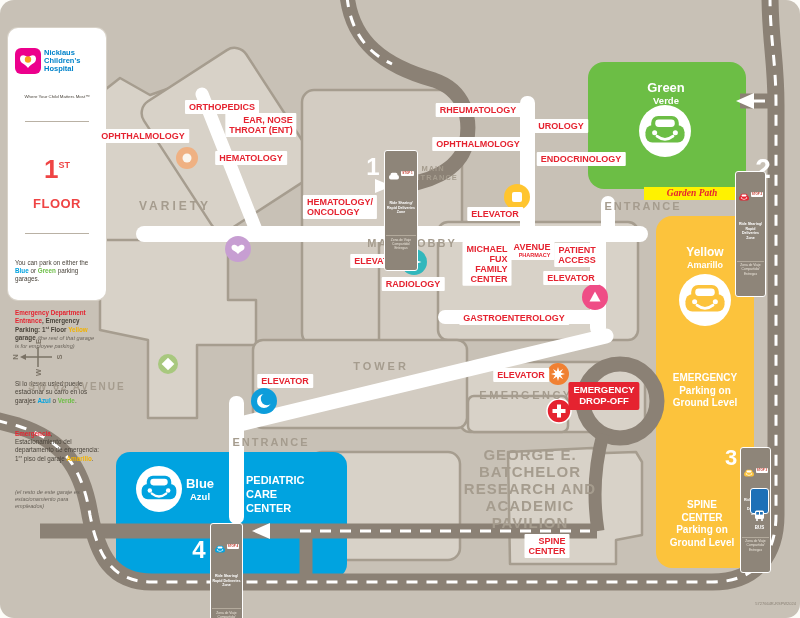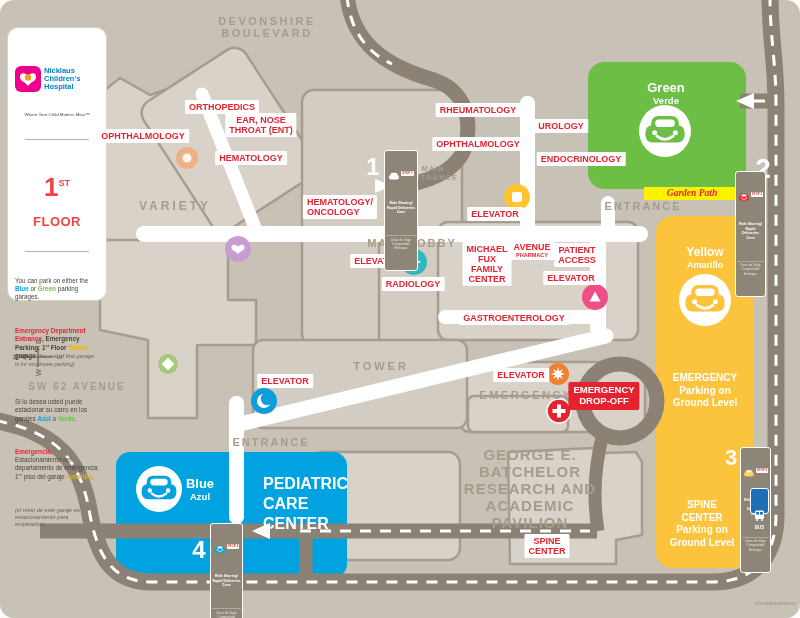--- a/index.html
+++ b/index.html
@@ -2,21 +2,21 @@
 <html><head>
 <meta charset="utf-8">
 <style>
   html,body{margin:0;padding:0;background:#fdfcf8;}
   .map{position:relative;width:800px;height:618px;background:#c8c1b6;border-radius:14px;
        overflow:hidden;font-family:"Liberation Sans",sans-serif;}
   .map svg.base{position:absolute;left:0;top:0;}
   .ov{position:absolute;white-space:pre-line;}
   .ctr{transform:translate(-50%,-50%);text-align:center;}
   .chip{background:#fff;color:#e52330;font-weight:bold;font-size:9px;line-height:1.12;
-        padding:2px 4px;border-radius:1px;}
+        padding:2px 4px;border-radius:1px;text-align:right;}
   .chip-red{background:#e52330;color:#fff;font-weight:bold;font-size:9.5px;line-height:1.15;
         padding:3px 5px;border-radius:2px;}
   .street{color:#a59c8e;font-weight:bold;}
   .wht{color:#fff;font-weight:bold;}
   .marker{color:#fff;font-weight:bold;line-height:1;}
   .gpath{color:#e52330;font-weight:bold;font-style:italic;font-family:"Liberation Serif",serif;}
   
   .rsign{background:#8e8579;border:1.5px solid #fff;border-radius:3px;box-sizing:border-box;
          text-align:center;padding:2px 1px;}
   .rsign .toprow{display:flex;align-items:flex-start;justify-content:center;gap:1px;}
@@ -24,21 +24,21 @@
          padding:0 1px;border-radius:1px;}
   .rsign .t1{color:#fff;font-size:3.6px;font-weight:bold;line-height:1.3;white-space:pre-line;margin-top:1px;}
   .rsign .t2{color:#e9e3d8;font-size:3.3px;line-height:1.3;white-space:pre-line;margin-top:2px;
          border-top:0.5px solid #b3aa9c;padding-top:1.5px;}
   
   .bus{background:#1d70b7;border:1px solid #fff;border-radius:3px;width:19px;height:26px;
        box-sizing:border-box;text-align:center;padding-top:1px;}
   .bus .bustxt{color:#fff;font-size:4.5px;font-weight:bold;line-height:1;}
   
   .panel{left:8px;top:28px;width:98px;height:272px;background:#fff;border-radius:10px;
-         box-sizing:border-box;padding:20px 7px;box-shadow:0 0 0 1px #d8d2c8;}
+         box-sizing:border-box;padding:2px 7px;box-shadow:0 0 0 1px #d8d2c8;}
   .logo-row{display:flex;align-items:center;gap:3px;}
   .logo-name{color:#0083ca;font-weight:bold;font-size:7.5px;line-height:1.05;white-space:pre-line;}
   .tagline{font-size:4.4px;color:#4a443b;text-align:center;margin-top:2px;}
   .rule{border:none;border-top:1px solid #b9b1a4;margin:4px 10px;}
   .floor{color:#ef4444;text-align:center;line-height:.9;}
   .floor .num{font-size:26px;font-weight:bold;}
   .floor .sup{font-size:9px;font-weight:bold;vertical-align:10px;}
   .floor .word{font-size:13px;font-weight:bold;letter-spacing:.5px;}
   .panel p{font-size:6.3px;line-height:1.3;color:#4a443b;margin:3.5px 0;}
   .panel .note{font-style:italic;font-size:5.6px;color:#6b655c;}
@@ -197,22 +197,20 @@
     <span class="word">FLOOR</span>
   </div>
   <hr class="rule">
   <p><span>You can park on either the </span><span class="bt">Blue</span><span> or </span><span class="gt">Green</span><span> parking garages.</span></p>
   <p class="bold"><span class="rt">Emergency Department Entrance</span><span>, Emergency Parking: 1</span><sup style="font-size:4px">st</sup><span> Floor </span><span class="yt">Yellow</span><span> garage </span><span class="note" style="font-weight:normal">(the rest of that garage is for employee parking)</span></p>
   <p style="margin-top:8px"><span>Si lo desea usted puede estacionar su carro en los garajes </span><span class="bt">Azul</span><span> o </span><span class="gt">Verde</span><span>.</span></p>
   <p><span class="rt">Emergencia</span><span>, Estacionamiento del departamento de emergencia: 1</span><sup style="font-size:4px">er</sup><span> piso del garaje </span><span class="yt">Amarillo</span><span>.</span></p>
   <p class="note">(el resto de este garaje es estacionamiento para empleados)</p>
 </div>
 
-<div class="ov ctr street" style="left:267px;top:27px;font-size:11px;letter-spacing:2.5px">DEVONSHIRE
-BOULEVARD</div>
 <div class="ov ctr street" style="left:77px;top:386px;font-size:10px;letter-spacing:2px">SW 62 AVENUE</div>
 <div class="ov ctr street" style="left:175px;top:206px;font-size:12px;letter-spacing:3px">VARIETY</div>
 <div class="ov ctr street" style="left:433px;top:173px;font-size:7.5px;letter-spacing:1px">MAIN
 ENTRANCE</div>
 <div class="ov ctr street" style="left:412px;top:243px;font-size:11px;letter-spacing:2px">MAIN LOBBY</div>
 <div class="ov ctr street" style="left:643px;top:206px;font-size:11px;letter-spacing:2px">ENTRANCE</div>
 <div class="ov ctr street" style="left:381px;top:366px;font-size:11px;letter-spacing:3px">TOWER</div>
 <div class="ov ctr street" style="left:526px;top:395px;font-size:11px;letter-spacing:2.5px">EMERGENCY</div>
 <div class="ov ctr street" style="left:271px;top:442px;font-size:11px;letter-spacing:2px">ENTRANCE</div>
 <div class="ov ctr street" style="left:530px;top:488px;font-size:15px;letter-spacing:1px">GEORGE E.
@@ -257,21 +255,21 @@
 <div class="ov ctr wht" style="left:705px;top:265px;font-size:9px">Amarillo</div>
 <div class="ov ctr wht" style="left:705px;top:391px;font-size:10px;line-height:1.25">EMERGENCY
 Parking on
 Ground Level</div>
 <div class="ov ctr wht" style="left:702px;top:524px;font-size:10px;line-height:1.25">SPINE
 CENTER
 Parking on
 Ground Level</div>
 <div class="ov ctr wht" style="left:200px;top:483px;font-size:13px">Blue</div>
 <div class="ov ctr wht" style="left:200px;top:496px;font-size:9.5px">Azul</div>
-<div class="ov wht" style="left:263px;top:474px;font-size:16px;line-height:1.25">PEDIATRIC
+<div class="ov wht" style="left:246px;top:474px;font-size:11px;line-height:1.25">PEDIATRIC
 CARE
 CENTER</div>
 <div class="ov ctr gpath" style="left:692px;top:193px;font-size:9.5px">Garden Path</div>
 
 <div class="ov ctr marker" style="left:373px;top:167px;font-size:24px">1</div>
 <div class="ov ctr marker" style="left:763px;top:169px;font-size:28px">2</div>
 <div class="ov ctr marker" style="left:731px;top:458px;font-size:22px">3</div>
 <div class="ov ctr marker" style="left:199px;top:550px;font-size:24px">4</div>
 
 <div class="ov rsign" style="left:384px;top:150px;width:34px">

